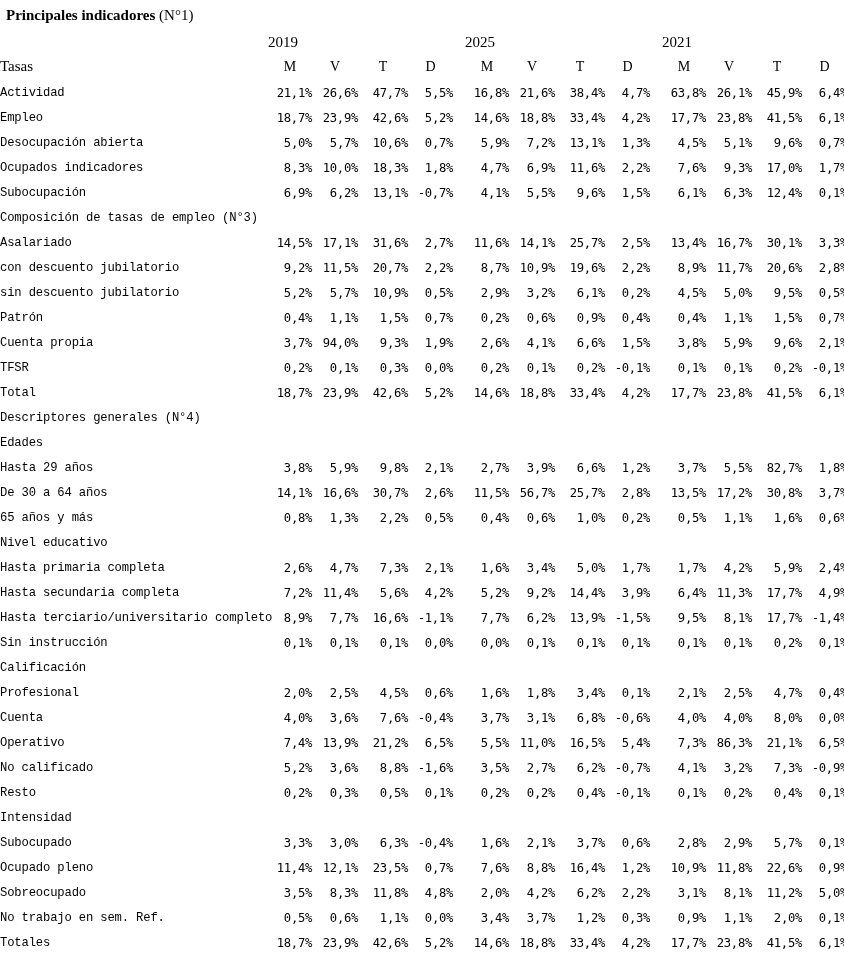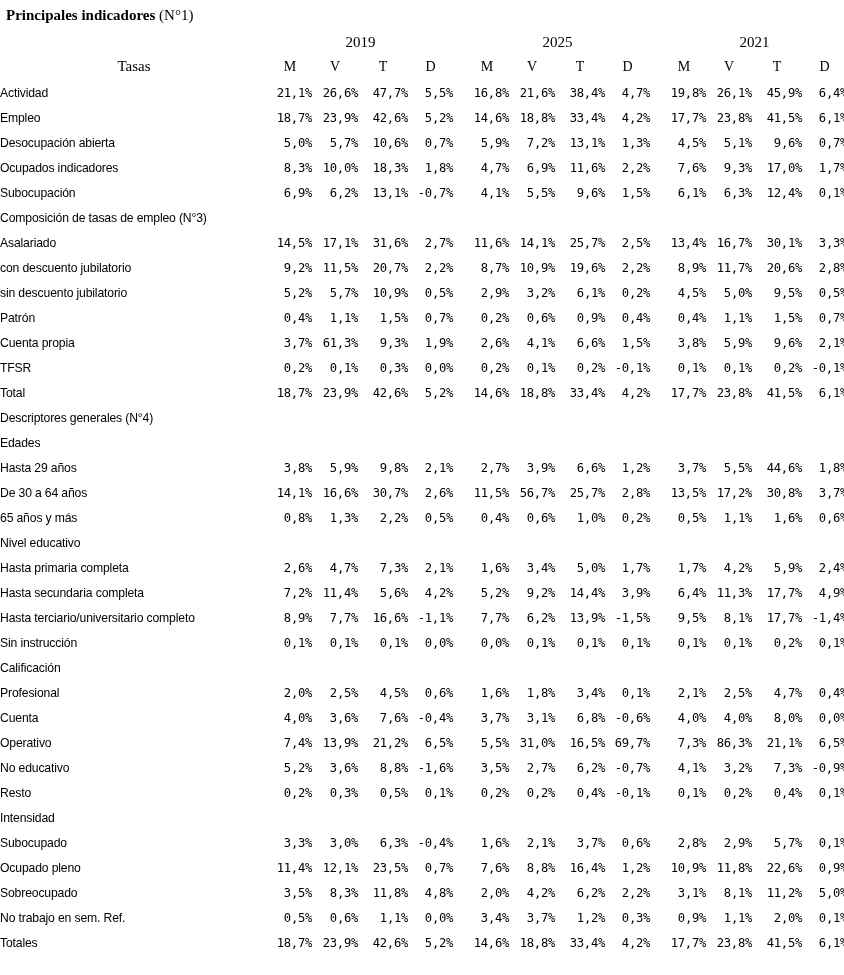--- a/index.html
+++ b/index.html
@@ -49,21 +49,21 @@
     border: 0;
     vertical-align: bottom;
     font-weight: normal;
   }
   
   tr.yearrow td {
     height: 21px;
     font-family: "Liberation Serif", "DejaVu Serif", serif;
     font-weight: bold;
     font-size: 15px;
-    text-align: center;
+    text-align: left;
     vertical-align: middle;
   }
   tr.yearrow td.yr {
     padding-bottom: 1px;
   }
   tr.subrow td {
     height: 24px;
     font-family: "Liberation Serif", "DejaVu Serif", serif;
     font-weight: bold;
     font-size: 14px;
@@ -76,21 +76,21 @@
     font-size: 15px;
     text-align: center;
     vertical-align: middle;
   }
   
   tr.datarow td, tr.sectionrow td {
     height: 25px;
     vertical-align: middle;
   }
   td.label {
-    font-family: Liberation Sans, sans-serif;
+    font-family: Liberation Mono, monospace;
     font-size: 12.2px;
     text-align: left;
     padding-left: 6px;
     white-space: nowrap;
     letter-spacing: -0.15px;
   }
   td.num {
     font-family: "DejaVu Sans Mono", "Liberation Mono", monospace;
     font-size: 12.2px;
     text-align: right;
@@ -164,21 +164,21 @@
           <td class="num">21,1%</td>
           <td class="num">26,6%</td>
           <td class="num">47,7%</td>
           <td class="num">5,5%</td>
           <td class="gap"></td>
           <td class="num">16,8%</td>
           <td class="num">21,6%</td>
           <td class="num">38,4%</td>
           <td class="num">4,7%</td>
           <td class="gap"></td>
-          <td class="num">19,8%</td>
+          <td class="num">63,8%</td>
           <td class="num">26,1%</td>
           <td class="num">45,9%</td>
           <td class="num">6,4%</td>
         </tr>
         <tr class="datarow">
           <td class="label">Empleo</td>
           <td class="num">18,7%</td>
           <td class="num">23,9%</td>
           <td class="num">42,6%</td>
           <td class="num">5,2%</td>
@@ -311,21 +311,21 @@
           <td class="num">0,4%</td>
           <td class="gap"></td>
           <td class="num">0,4%</td>
           <td class="num">1,1%</td>
           <td class="num">1,5%</td>
           <td class="num">0,7%</td>
         </tr>
         <tr class="datarow">
           <td class="label">Cuenta propia</td>
           <td class="num">3,7%</td>
-          <td class="num">61,3%</td>
+          <td class="num">94,0%</td>
           <td class="num">9,3%</td>
           <td class="num">1,9%</td>
           <td class="gap"></td>
           <td class="num">2,6%</td>
           <td class="num">4,1%</td>
           <td class="num">6,6%</td>
           <td class="num">1,5%</td>
           <td class="gap"></td>
           <td class="num">3,8%</td>
           <td class="num">5,9%</td>
@@ -379,21 +379,21 @@
           <td class="num">9,8%</td>
           <td class="num">2,1%</td>
           <td class="gap"></td>
           <td class="num">2,7%</td>
           <td class="num">3,9%</td>
           <td class="num">6,6%</td>
           <td class="num">1,2%</td>
           <td class="gap"></td>
           <td class="num">3,7%</td>
           <td class="num">5,5%</td>
-          <td class="num">44,6%</td>
+          <td class="num">82,7%</td>
           <td class="num">1,8%</td>
         </tr>
         <tr class="datarow">
           <td class="label">De 30 a 64 años</td>
           <td class="num">14,1%</td>
           <td class="num">16,6%</td>
           <td class="num">30,7%</td>
           <td class="num">2,6%</td>
           <td class="gap"></td>
           <td class="num">11,5%</td>
@@ -532,31 +532,31 @@
           <td class="num">0,0%</td>
         </tr>
         <tr class="datarow">
           <td class="label">Operativo</td>
           <td class="num">7,4%</td>
           <td class="num">13,9%</td>
           <td class="num">21,2%</td>
           <td class="num">6,5%</td>
           <td class="gap"></td>
           <td class="num">5,5%</td>
-          <td class="num">31,0%</td>
+          <td class="num">11,0%</td>
           <td class="num">16,5%</td>
-          <td class="num">69,7%</td>
+          <td class="num">5,4%</td>
           <td class="gap"></td>
           <td class="num">7,3%</td>
           <td class="num">86,3%</td>
           <td class="num">21,1%</td>
           <td class="num">6,5%</td>
         </tr>
         <tr class="datarow">
-          <td class="label">No educativo</td>
+          <td class="label">No calificado</td>
           <td class="num">5,2%</td>
           <td class="num">3,6%</td>
           <td class="num">8,8%</td>
           <td class="num">-1,6%</td>
           <td class="gap"></td>
           <td class="num">3,5%</td>
           <td class="num">2,7%</td>
           <td class="num">6,2%</td>
           <td class="num">-0,7%</td>
           <td class="gap"></td>

